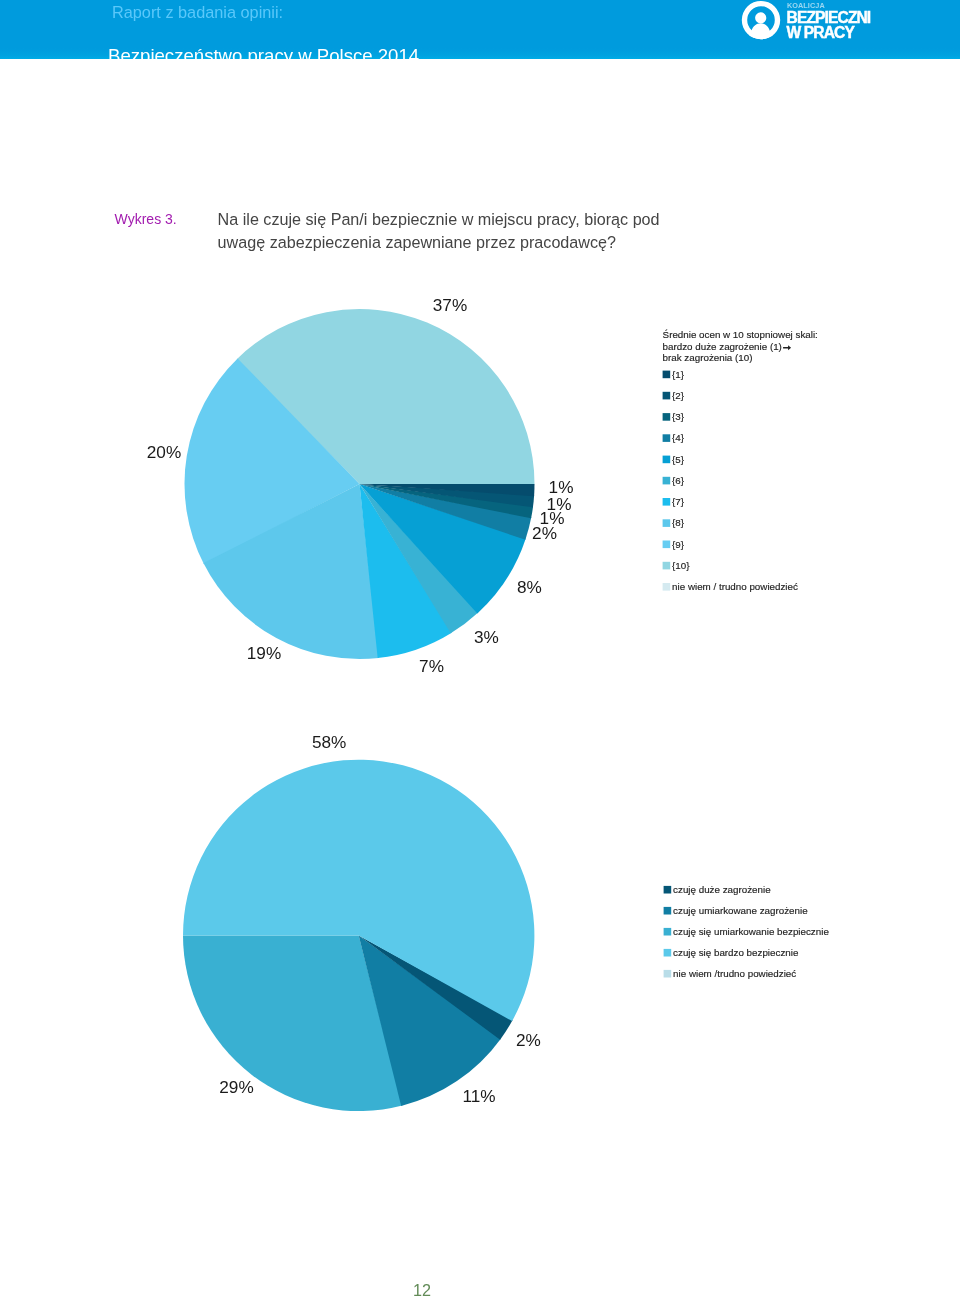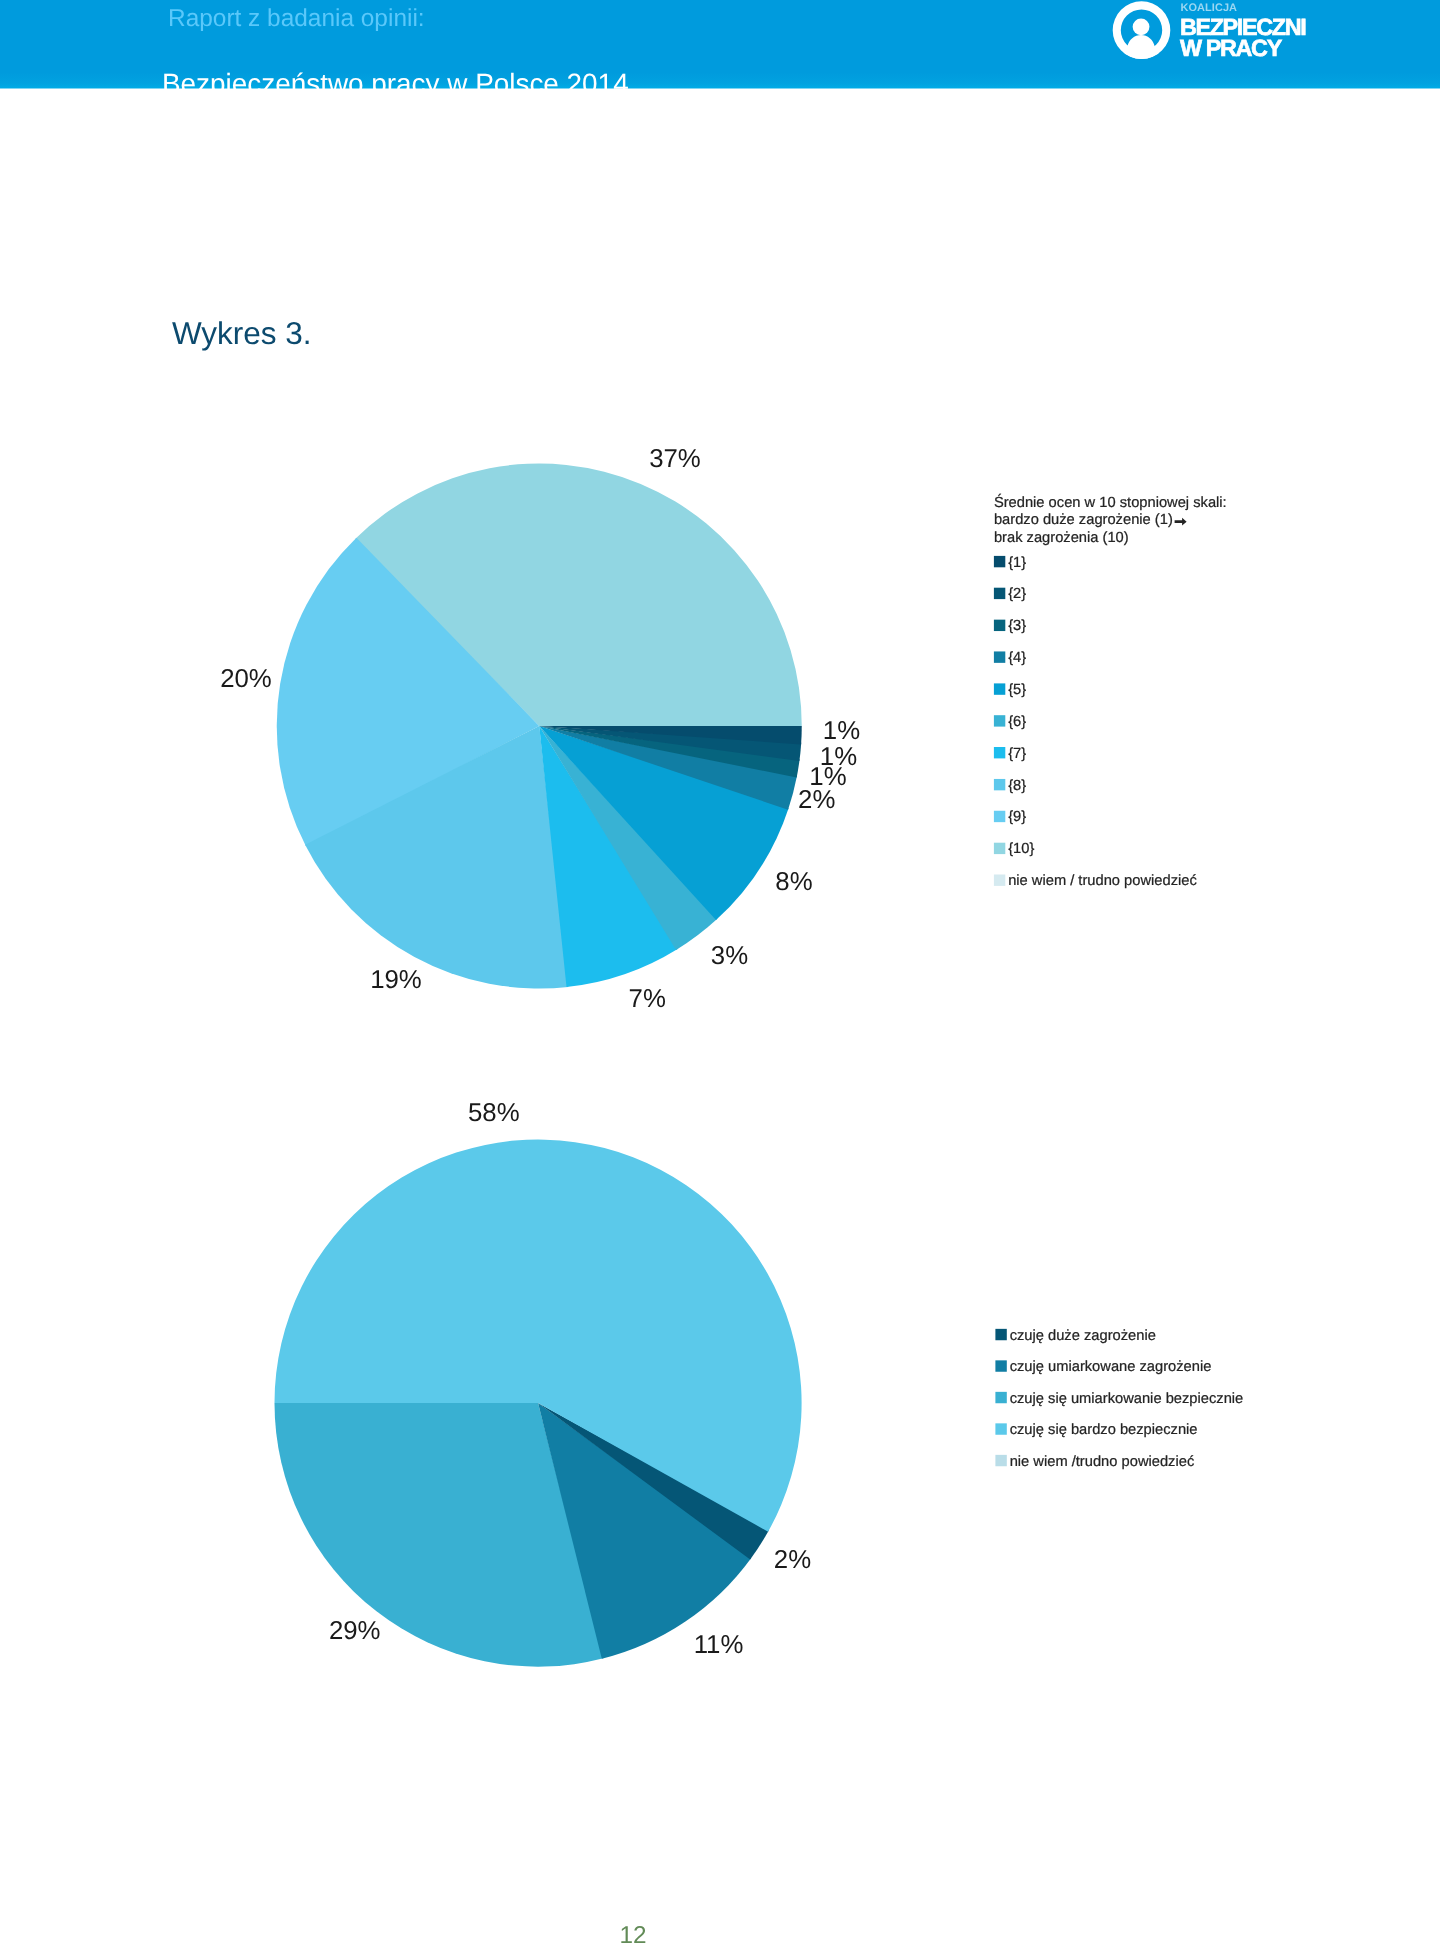--- a/index.html
+++ b/index.html
@@ -2,21 +2,21 @@
 <html><head>
 <meta charset="utf-8">
 <style>
   html,body{margin:0;padding:0;}
   body{width:960px;height:1301px;background:#ffffff;font-family:"Liberation Sans",sans-serif;position:relative;overflow:hidden;}
   #page{position:absolute;left:0;top:0;width:960px;height:1301px;transform:translateZ(0);}
   .header{position:absolute;left:0;top:0;width:960px;height:59px;background:linear-gradient(180deg,#009bdd 0%,#009bdd 82%,#01a2e0 94%,#00ace6 100%);}
   .hdr-sub{position:absolute;left:112px;top:3px;font-size:16.3px;color:#5ac8fa;}
   .hdr-title{position:absolute;left:108px;top:24px;font-size:18.6px;font-weight:normal;color:#ffffff;margin-top:21px;}
   .logo{position:absolute;left:734px;top:0px;width:146px;height:44px;}
-  .wykres-label{position:absolute;left:114.6px;top:210.7px;font-size:21px;color:#0c4a6e;white-space:nowrap;text-align:right;}
+  .wykres-label{position:absolute;left:114.6px;top:210.7px;font-size:14px;color:#a21caf;white-space:nowrap;text-align:right;}
   .question{position:absolute;left:217.6px;top:208.4px;width:448px;font-size:16.15px;color:#444444;line-height:22.2px;}
   .pagenum{position:absolute;left:0;top:1281px;width:844px;text-align:center;font-size:16.2px;color:#628b57;}
   svg.chart{position:absolute;left:0;top:0;overflow:visible;}
   .pielabel{font-family:"Liberation Sans",sans-serif;font-size:17.2px;fill:#1a1a1a;text-anchor:middle;}
   .legtext{font-family:"Liberation Sans",sans-serif;font-size:9.8px;fill:#242424;stroke:#242424;stroke-width:0.16;}
   .legtitle{font-family:"Liberation Sans",sans-serif;font-size:9.8px;fill:#242424;stroke:#242424;stroke-width:0.16;}
   .legarrow{fill:#242424;stroke:none;}
 </style>
 </head>
 <body>
@@ -41,20 +41,21 @@
       </g>
       <g>
         <text x="787.0" y="7.6" font-family="'Liberation Sans',sans-serif" font-size="7.3" font-weight="bold" letter-spacing="0.05" fill="#9ad7f2">KOALICJA</text>
         <text x="786.6" y="23.0" font-family="'Liberation Sans',sans-serif" font-size="15.6" font-weight="bold" letter-spacing="-0.9" fill="#ffffff" stroke="#ffffff" stroke-width="0.45">BEZPIECZNI</text>
         <text x="786.6" y="37.6" font-family="'Liberation Sans',sans-serif" font-size="15.6" font-weight="bold" letter-spacing="-0.9" fill="#ffffff" stroke="#ffffff" stroke-width="0.45">W PRACY</text>
       </g>
     </svg>
   </div>
 
   <div class="wykres-label">Wykres 3.</div>
+  <div class="question">Na ile czuje się Pan/i bezpiecznie w miejscu pracy, biorąc pod uwagę zabezpieczenia zapewniane przez pracodawcę?</div>
 
   <svg class="chart" id="chart1" width="960" height="1301">
       <g>
         <path d="M359.50,484.00L236.74,359.28A175,175 0 0,1 534.50,484.00Z" fill="#91d6e2" stroke="none" shape-rendering="geometricPrecision"></path>
         <path d="M359.50,484.00L203.95,564.19A175,175 0 0,1 237.62,358.42Z" fill="#67cdf2" stroke="none" shape-rendering="geometricPrecision"></path>
         <path d="M359.50,484.00L378.90,657.92A175,175 0 0,1 203.40,563.10Z" fill="#5dc8ec" stroke="none" shape-rendering="geometricPrecision"></path>
         <path d="M359.50,484.00L451.76,632.70A175,175 0 0,1 377.68,658.05Z" fill="#1cbdee" stroke="none" shape-rendering="geometricPrecision"></path>
         <path d="M359.50,484.00L478.24,612.55A175,175 0 0,1 450.72,633.34Z" fill="#38b2d4" stroke="none" shape-rendering="geometricPrecision"></path>
         <path d="M359.50,484.00L525.76,538.61A175,175 0 0,1 477.34,613.38Z" fill="#06a0d4" stroke="none" shape-rendering="geometricPrecision"></path>
         <path d="M359.50,484.00L531.34,517.12A175,175 0 0,1 525.38,539.77Z" fill="#117ea4" stroke="none" shape-rendering="geometricPrecision"></path>

